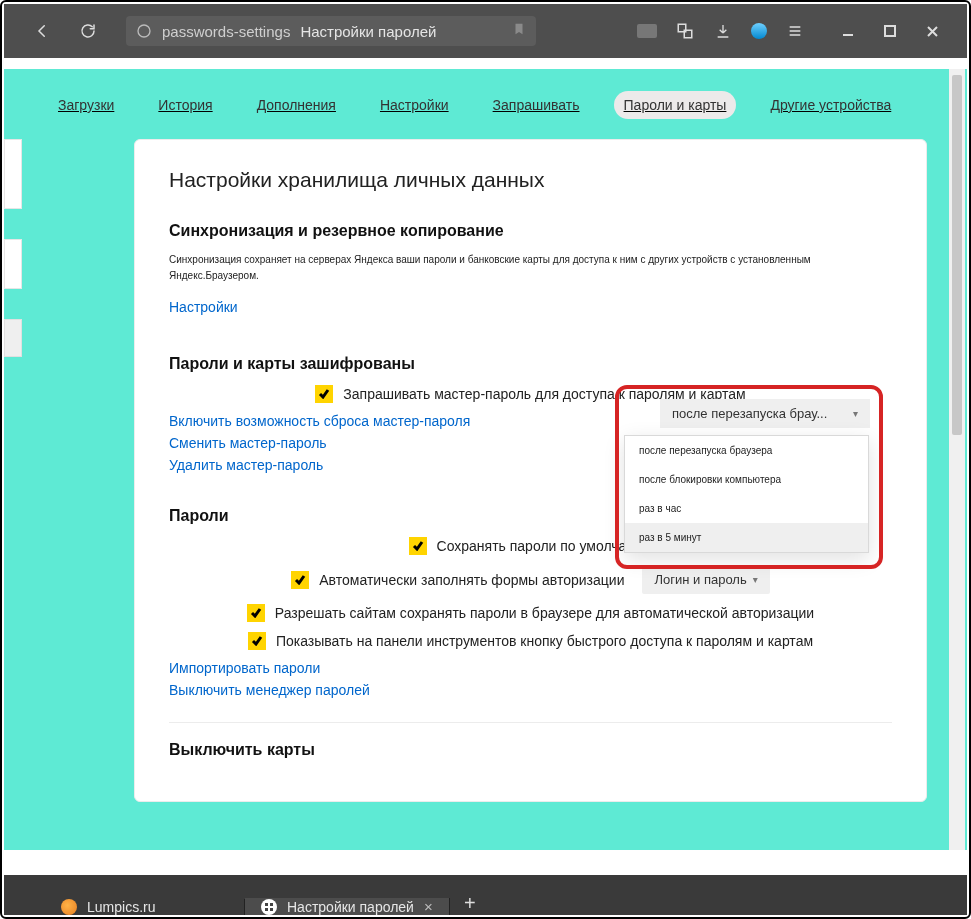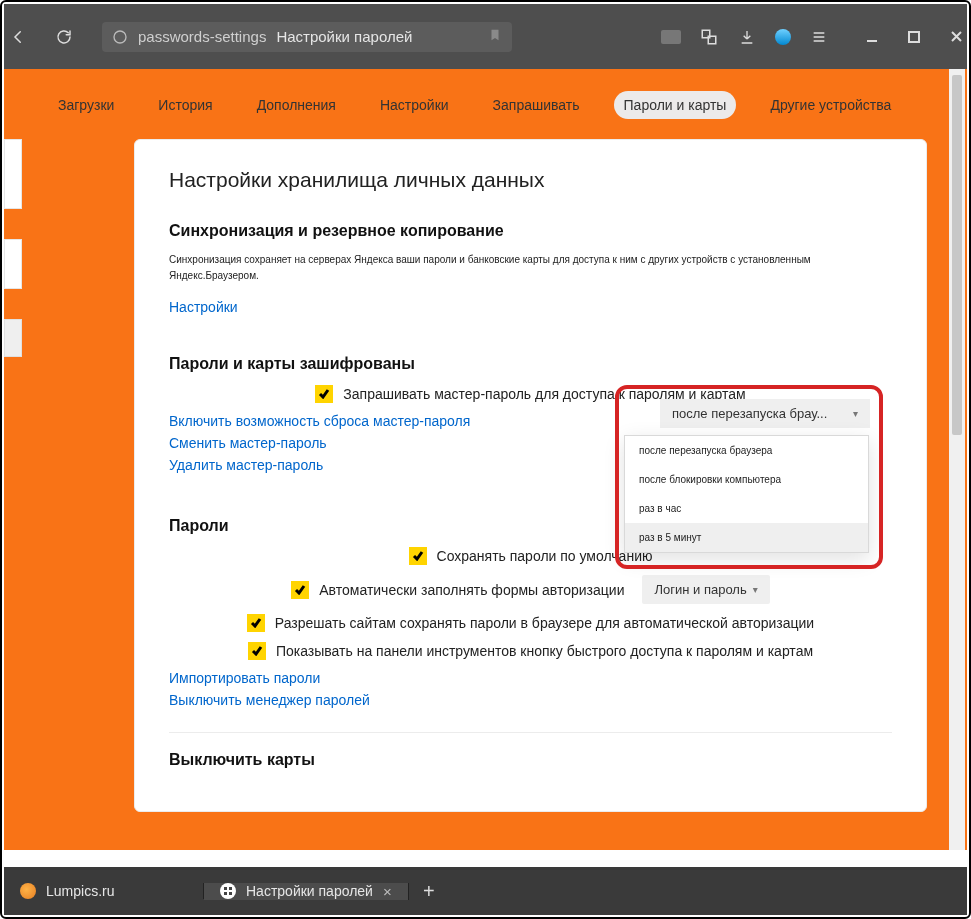--- a/index.html
+++ b/index.html
@@ -2,36 +2,36 @@
 <html><head>
 <meta charset="utf-8">
 <style>
 * { margin: 0; padding: 0; box-sizing: border-box; font-family: Arial, Helvetica, sans-serif; }
 body { background: #fff; width: 971px; height: 919px; overflow: hidden; position: relative; }
 
 
 .frame { position: absolute; inset: 0; border: 2px solid #000; border-radius: 6px; background: #fff; }
 
 
-.titlebar { position: absolute; top: 2px; left: 2px; right: 2px; height: 65px; background: #4e4e4e; display:flex; align-items:center; padding: 0 0; color: #ddd; }
+.titlebar { position: absolute; top: 2px; left: 2px; right: 2px; height: 54px; background: #4e4e4e; display:flex; align-items:center; padding: 0 24px; color: #ddd; }
 .titlebar .nav-area { display:flex; align-items:center; gap: 18px; }
 .titlebar .icon-btn { width: 28px; height: 28px; display:flex; align-items:center; justify-content:center; color:#ddd; }
 .titlebar .icon-btn svg { stroke:#ddd; }
 .addrbox { display:flex; align-items:center; background:#5c5c5c; border-radius:4px; padding: 6px 10px; gap:10px; margin-left:6px; width: 410px; }
 .addrbox .url { color:#cfcfcf; font-size:15px; }
 .addrbox .title { color:#e5e5e5; font-size:15px; }
 .addrbox .bookmark { margin-left:auto; color:#999; }
 .right-icons { margin-left:auto; display:flex; align-items:center; gap:18px; }
 .right-icons .wicon { width:20px; height:20px; display:flex; align-items:center; justify-content:center; color:#ddd; }
 .right-icons .dot { width:16px; height:16px; border-radius:50%; background:linear-gradient(#6fd0ff,#0288d1); }
 .win-controls { display:flex; gap:20px; margin-left:14px; }
 .win-controls div { width:22px; height:22px; display:flex; align-items:center; justify-content:center; color:#ddd; }
 
 
-.content { position:absolute; top:67px; left:2px; right:2px; bottom:67px; background:#f97316; overflow:hidden; }
+.content { position:absolute; top:67px; left:2px; right:2px; bottom:67px; background:#5eead4; overflow:hidden;text-decoration:underline; }
 .scroll-track { position:absolute; right:2px; top:0; bottom:0; width:16px; background:#f0f0f0; }
 .scroll-thumb { position:absolute; right:3px; top:6px; width:10px; height:360px; background:#c7c7c7; border-radius:2px; }
 
 
 .tabs { display:flex; align-items:center; gap:24px; padding: 22px 0 20px 44px; color:#333; font-size:14px; }
 .tabs .tab { padding:6px 10px; border-radius:14px; cursor:pointer; }
 .tabs .tab.active { background:#eceaea; }
 .tabs .tab:last-child { color:#333; }
 
 
@@ -59,21 +59,21 @@
 .dropdown-open { position:absolute; background:#fff; border:1px solid #d9d9d9; box-shadow:0 6px 20px rgba(0,0,0,.12); width:245px; }
 .dropdown-open .opt { padding:9px 14px; font-size:10px; color:#222; cursor:pointer; }
 .dropdown-open .opt.sel { background:#efefef; }
 .sel-trigger { position:absolute; background:#efefef; padding:7px 12px; font-size:13px; color:#333; display:flex; align-items:center; gap:8px; width:210px; white-space:nowrap; overflow:hidden; }
 .sel-trigger .txt { overflow:hidden; text-overflow:ellipsis; flex:1; }
 .sel-trigger .caret { font-size:10px; color:#777; }
 
 hr.sep { border:none; border-top:1px solid #ececec; margin:24px 0 0; }
 
 
-.bottom { position:absolute; left:2px; right:2px; bottom:2px; height:48px; background:#3a3a3a; display:flex; align-items:center; }
+.bottom { position:absolute; left:2px; right:2px; bottom:2px; height:40px; background:#3a3a3a; display:flex; align-items:flex-end;padding-left:41px; }
 .btab { display:flex; align-items:center; gap:10px; padding:0 16px; color:#e6e6e6; font-size:14px; border-right:1px solid #222; min-width:200px; }
 .btab .favico { width:16px; height:16px; border-radius:50%; }
 .btab .fav-l { background:radial-gradient(circle at 40% 40%, #ffb347, #e67e22); }
 .btab .fav-y { background:#fff; display:flex; align-items:center; justify-content:center; }
 .btab.active { background:#4c4c4c; }
 .btab .close { margin-left:auto; color:#bdbdbd; font-size:15px; }
 .newtab { width:40px; display:flex; align-items:center; justify-content:center; color:#ddd; font-size:20px; }
 
 </style>
 </head>
@@ -179,21 +179,21 @@
             <svg width="12" height="10" viewBox="0 0 12 10">
               <path d="M2 5l3 3 5-7"></path>
             </svg>
           </div>
         <span class="lbl">Запрашивать мастер-пароль для доступа к паролям и картам</span>
       </div>
       <a class="link" style="display:block">Включить возможность сброса мастер-пароля</a>
       <a class="link" style="display:block">Сменить мастер-пароль</a>
       <a class="link" style="display:block">Удалить мастер-пароль</a>
 
-      <h2 class="section" style="margin-top:44px">Пароли</h2>
+      <h2 class="section" style="margin-top:34px">Пароли</h2>
       <div class="check-row">
         <div class="chk">
             <svg width="12" height="10" viewBox="0 0 12 10">
               <path d="M2 5l3 3 5-7"></path>
             </svg>
           </div>
         <span class="lbl">Сохранять пароли по умолчанию</span>
       </div>
       <div class="check-row">
         <div class="chk">

